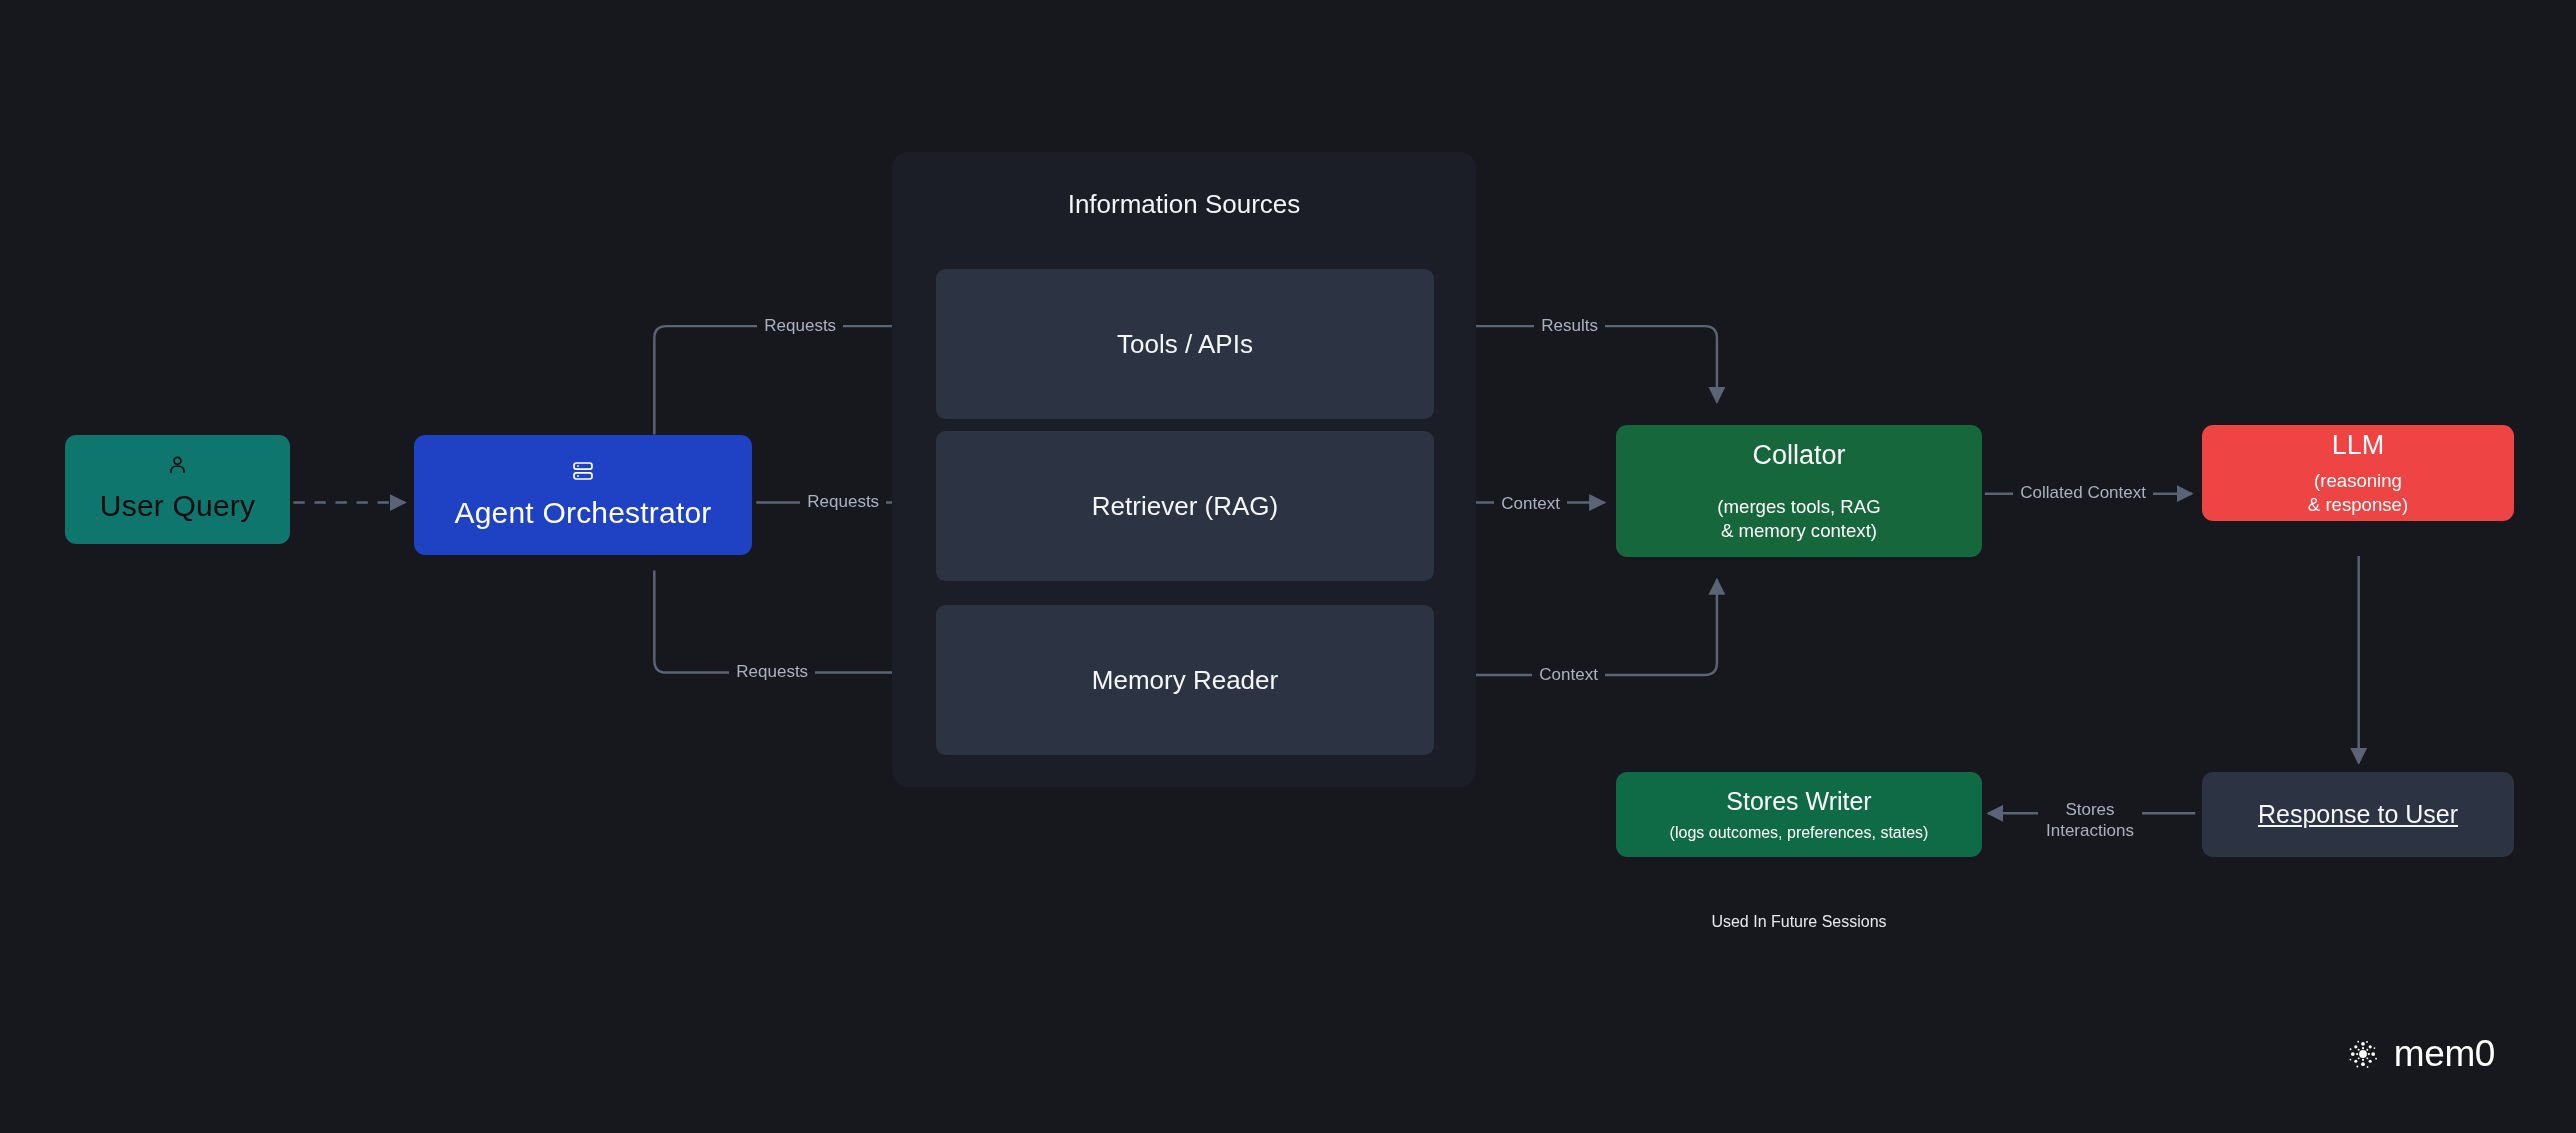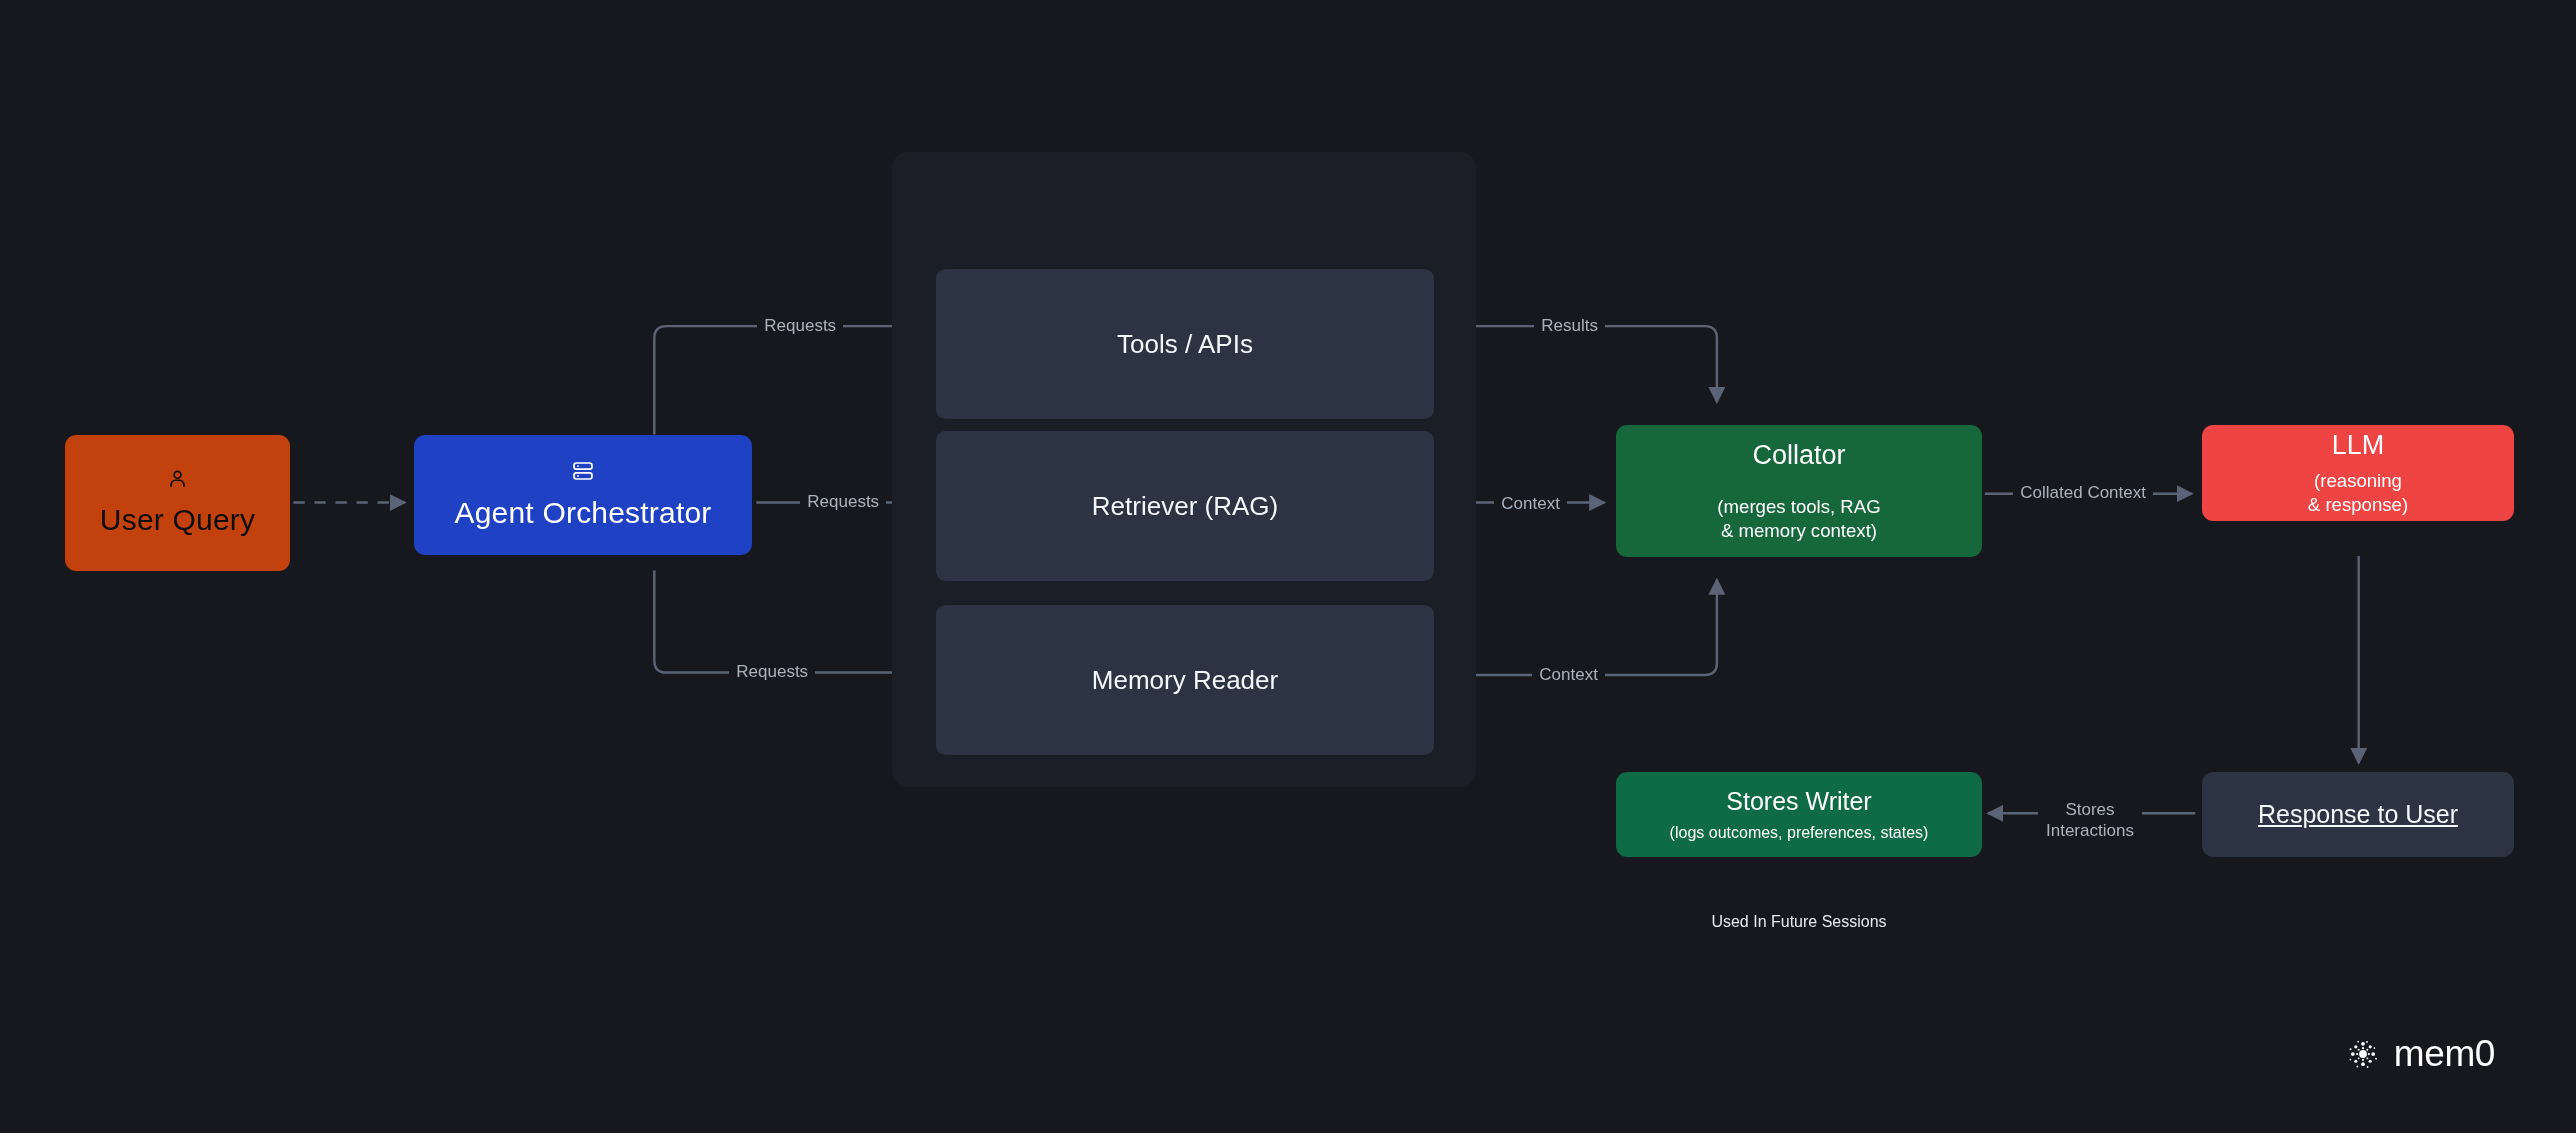--- a/index.html
+++ b/index.html
@@ -39,22 +39,22 @@
     border-radius: 11.3px;
     text-align: center;
     line-height: 1.25;
   }
 
   .node .title { font-weight: 400; }
   .node .sub  { font-weight: 400; }
 
   
   #user-query {
-    left: 65px; top: 435px; width: 225px; height: 136px;
-    background: #c2410c;
+    left: 65px; top: 435px; width: 225px; height: 109px;
+    background: #0f766e;
     color: #0d0d0f;
     gap: 11.3px;
   }
   #user-query .title { font-size: 30px; letter-spacing: 0.2px; }
   #user-query .uicon { display: block; line-height: 0; }
 
   
   #agent-orchestrator {
     left: 414px; top: 435px; width: 338px; height: 120px;
     background: #1f41c4;
@@ -222,20 +222,21 @@
         <rect x="3" y="4" width="18" height="6.2" rx="2.4"></rect>
         <rect x="3" y="13.8" width="18" height="6.2" rx="2.4"></rect>
         <circle cx="7" cy="7.1" r="0.95" fill="#ffffff" stroke="none"></circle>
         <circle cx="7" cy="16.9" r="0.95" fill="#ffffff" stroke="none"></circle>
       </svg>
     </span>
     <span class="title">Agent Orchestrator</span>
   </div>
 
   <div id="information-sources">
+    <div class="panel-title">Information Sources</div>
 
     <div class="source-box" id="source-tools">
       <span>Tools / APIs</span>
     </div>
 
     <div class="source-box" id="source-retriever">
       <span>Retriever (RAG)</span>
     </div>
 
     <div class="source-box" id="source-memory">

